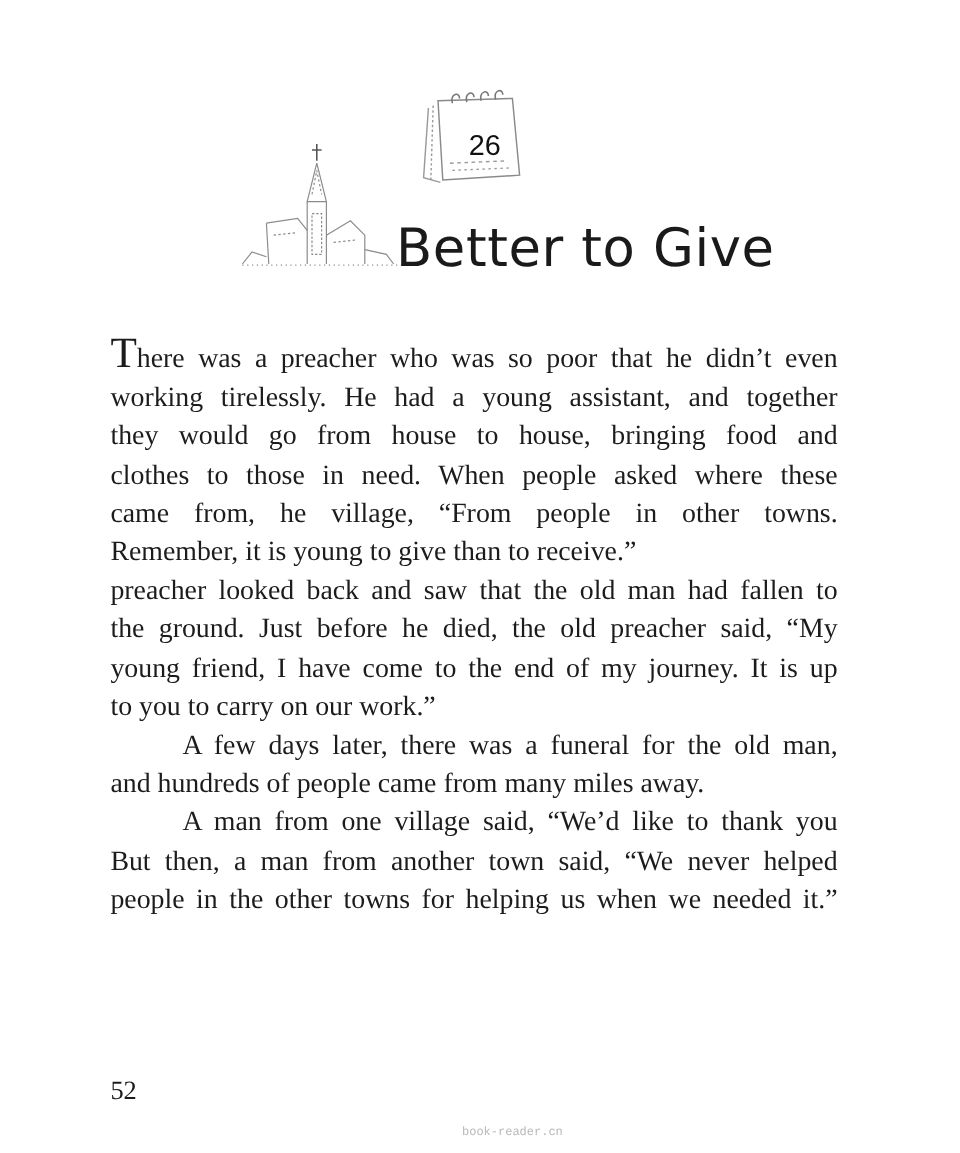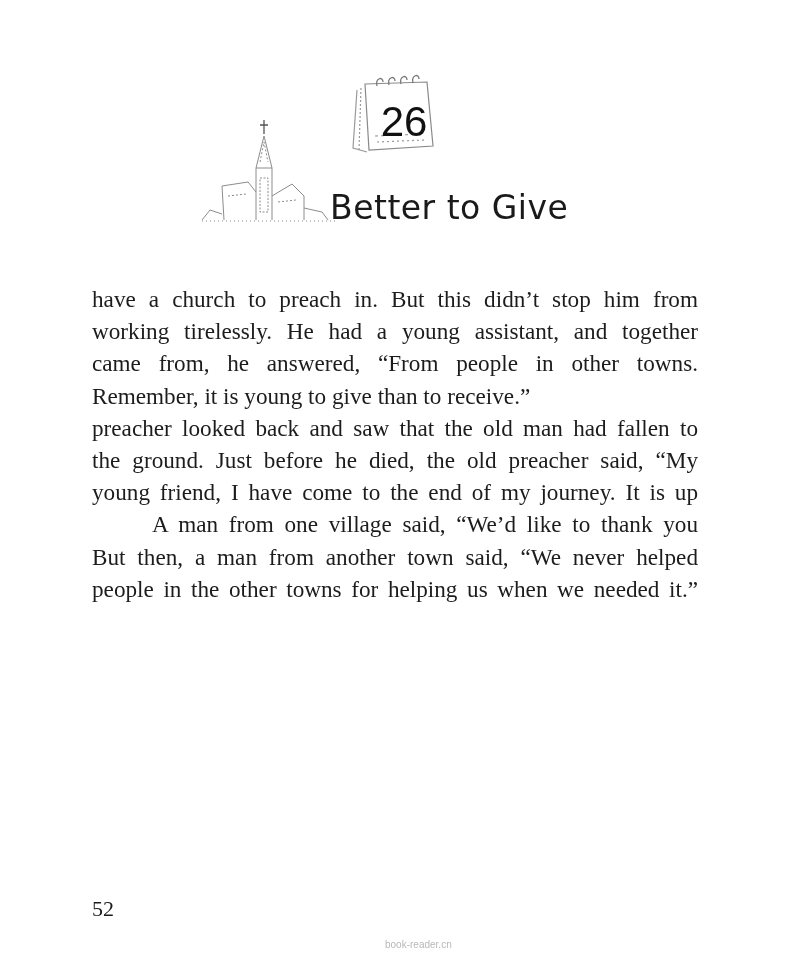--- a/index.html
+++ b/index.html
@@ -2,38 +2,38 @@
 <html><head>
 <meta charset="utf-8">
 <style>
   html, body { margin: 0; padding: 0; background: #ffffff; }
   body { width: 800px; height: 961px; position: relative; overflow: hidden; color: #1a1a1a; }
   .page { position: absolute; left: 0; top: 0; width: 800px; height: 961px; }
 
   .calendar { position: absolute; left: 347px; top: 70px; width: 90px; height: 90px; }
   .calendar svg { position: absolute; left: 0; top: 0; }
   .chapter-num { position: absolute; left: 376px; top: 102px; width: 56px; text-align: center;
-    font-family: "Liberation Sans", sans-serif; font-size: 42px; color: #111; line-height: 40px; }
+    font-family: "Liberation Sans", sans-serif; font-size: 24px; color: #111; line-height: 40px; }
 
   .church { position: absolute; left: 200px; top: 112px; width: 140px; height: 110px; }
 
   .title { position: absolute; left: 330px; top: 186px; font-family: "DejaVu Sans", sans-serif;
-    font-size: 33px; color: #1a1a1a; letter-spacing: 0.5px; line-height: 44px; white-space: nowrap; }
+    font-size: 44px; color: #1a1a1a; letter-spacing: 0.5px; line-height: 44px; white-space: nowrap; }
 
   .body-text { position: absolute; left: 92px; top: 283px; width: 606px;
     font-family: "Liberation Serif", serif; font-size: 23.2px; line-height: 32.2px; color: #1c1c1c;
     text-align: justify; }
   .body-text p { margin: 0; }
   .dropcap { font-size: 36px; line-height: 20px; }
   .line { display: block; text-align: justify; text-align-last: justify; white-space: nowrap; }
   .line.last { text-align-last: left; }
 
   .page-number { position: absolute; left: 92px; top: 896px; font-family: "Liberation Serif", serif;
     font-size: 22px; color: #1a1a1a; }
-  .watermark { position: absolute; left: 385px; top: 939px; font-family: Liberation Sans, sans-serif;
+  .watermark { position: absolute; left: 385px; top: 939px; font-family: Liberation Mono, monospace;
     font-size: 10px; color: #b8b8b8; }
 </style>
 </head>
 <body>
 
 <div class="page">
 
   <div class="calendar">
     <svg width="90" height="90" viewBox="0 0 90 90">
       <g fill="none" stroke="#9a9a9a" stroke-width="1.2">
@@ -69,29 +69,36 @@
         <path d="M2 108 L10 98 L22 102"></path>
         <path d="M2 109 L136 109" stroke-dasharray="1 3"></path>
       </g>
     </svg>
   </div>
 
   <div class="title">Better to Give</div>
 
   <div class="body-text">
     <p>
-      <span class="line">have a church to preach in. But this didn’t stop him from</span>
+      <span class="line"><span class="dropcap">T</span><span>here was a preacher who was so poor that he didn’t even</span></span>
       <span class="line">working tirelessly. He had a young assistant, and together</span>
-      <span class="line">came from, he answered, “From people in other towns.</span>
+      <span class="line">they would go from house to house, bringing food and</span>
+      <span class="line">clothes to those in need. When people asked where these</span>
+      <span class="line">came from, he village, “From people in other towns.</span>
       <span class="line last">Remember, it is young to give than to receive.”</span>
     </p>
     <p>
       <span class="line">preacher looked back and saw that the old man had fallen to</span>
       <span class="line">the ground. Just before he died, the old preacher said, “My</span>
       <span class="line">young friend, I have come to the end of my journey. It is up</span>
+      <span class="line last">to you to carry on our work.”</span>
+    </p>
+    <p>
+      <span class="line" style="padding-left:60px">A few days later, there was a funeral for the old man,</span>
+      <span class="line last">and hundreds of people came from many miles away.</span>
     </p>
     <p>
       <span class="line" style="padding-left:60px">A man from one village said, “We’d like to thank you</span>
       <span class="line">But then, a man from another town said, “We never helped</span>
       <span class="line">people in the other towns for helping us when we needed it.”</span>
     </p>
   </div>
 
   <div class="page-number">52</div>
   <div class="watermark">book-reader.cn</div>

